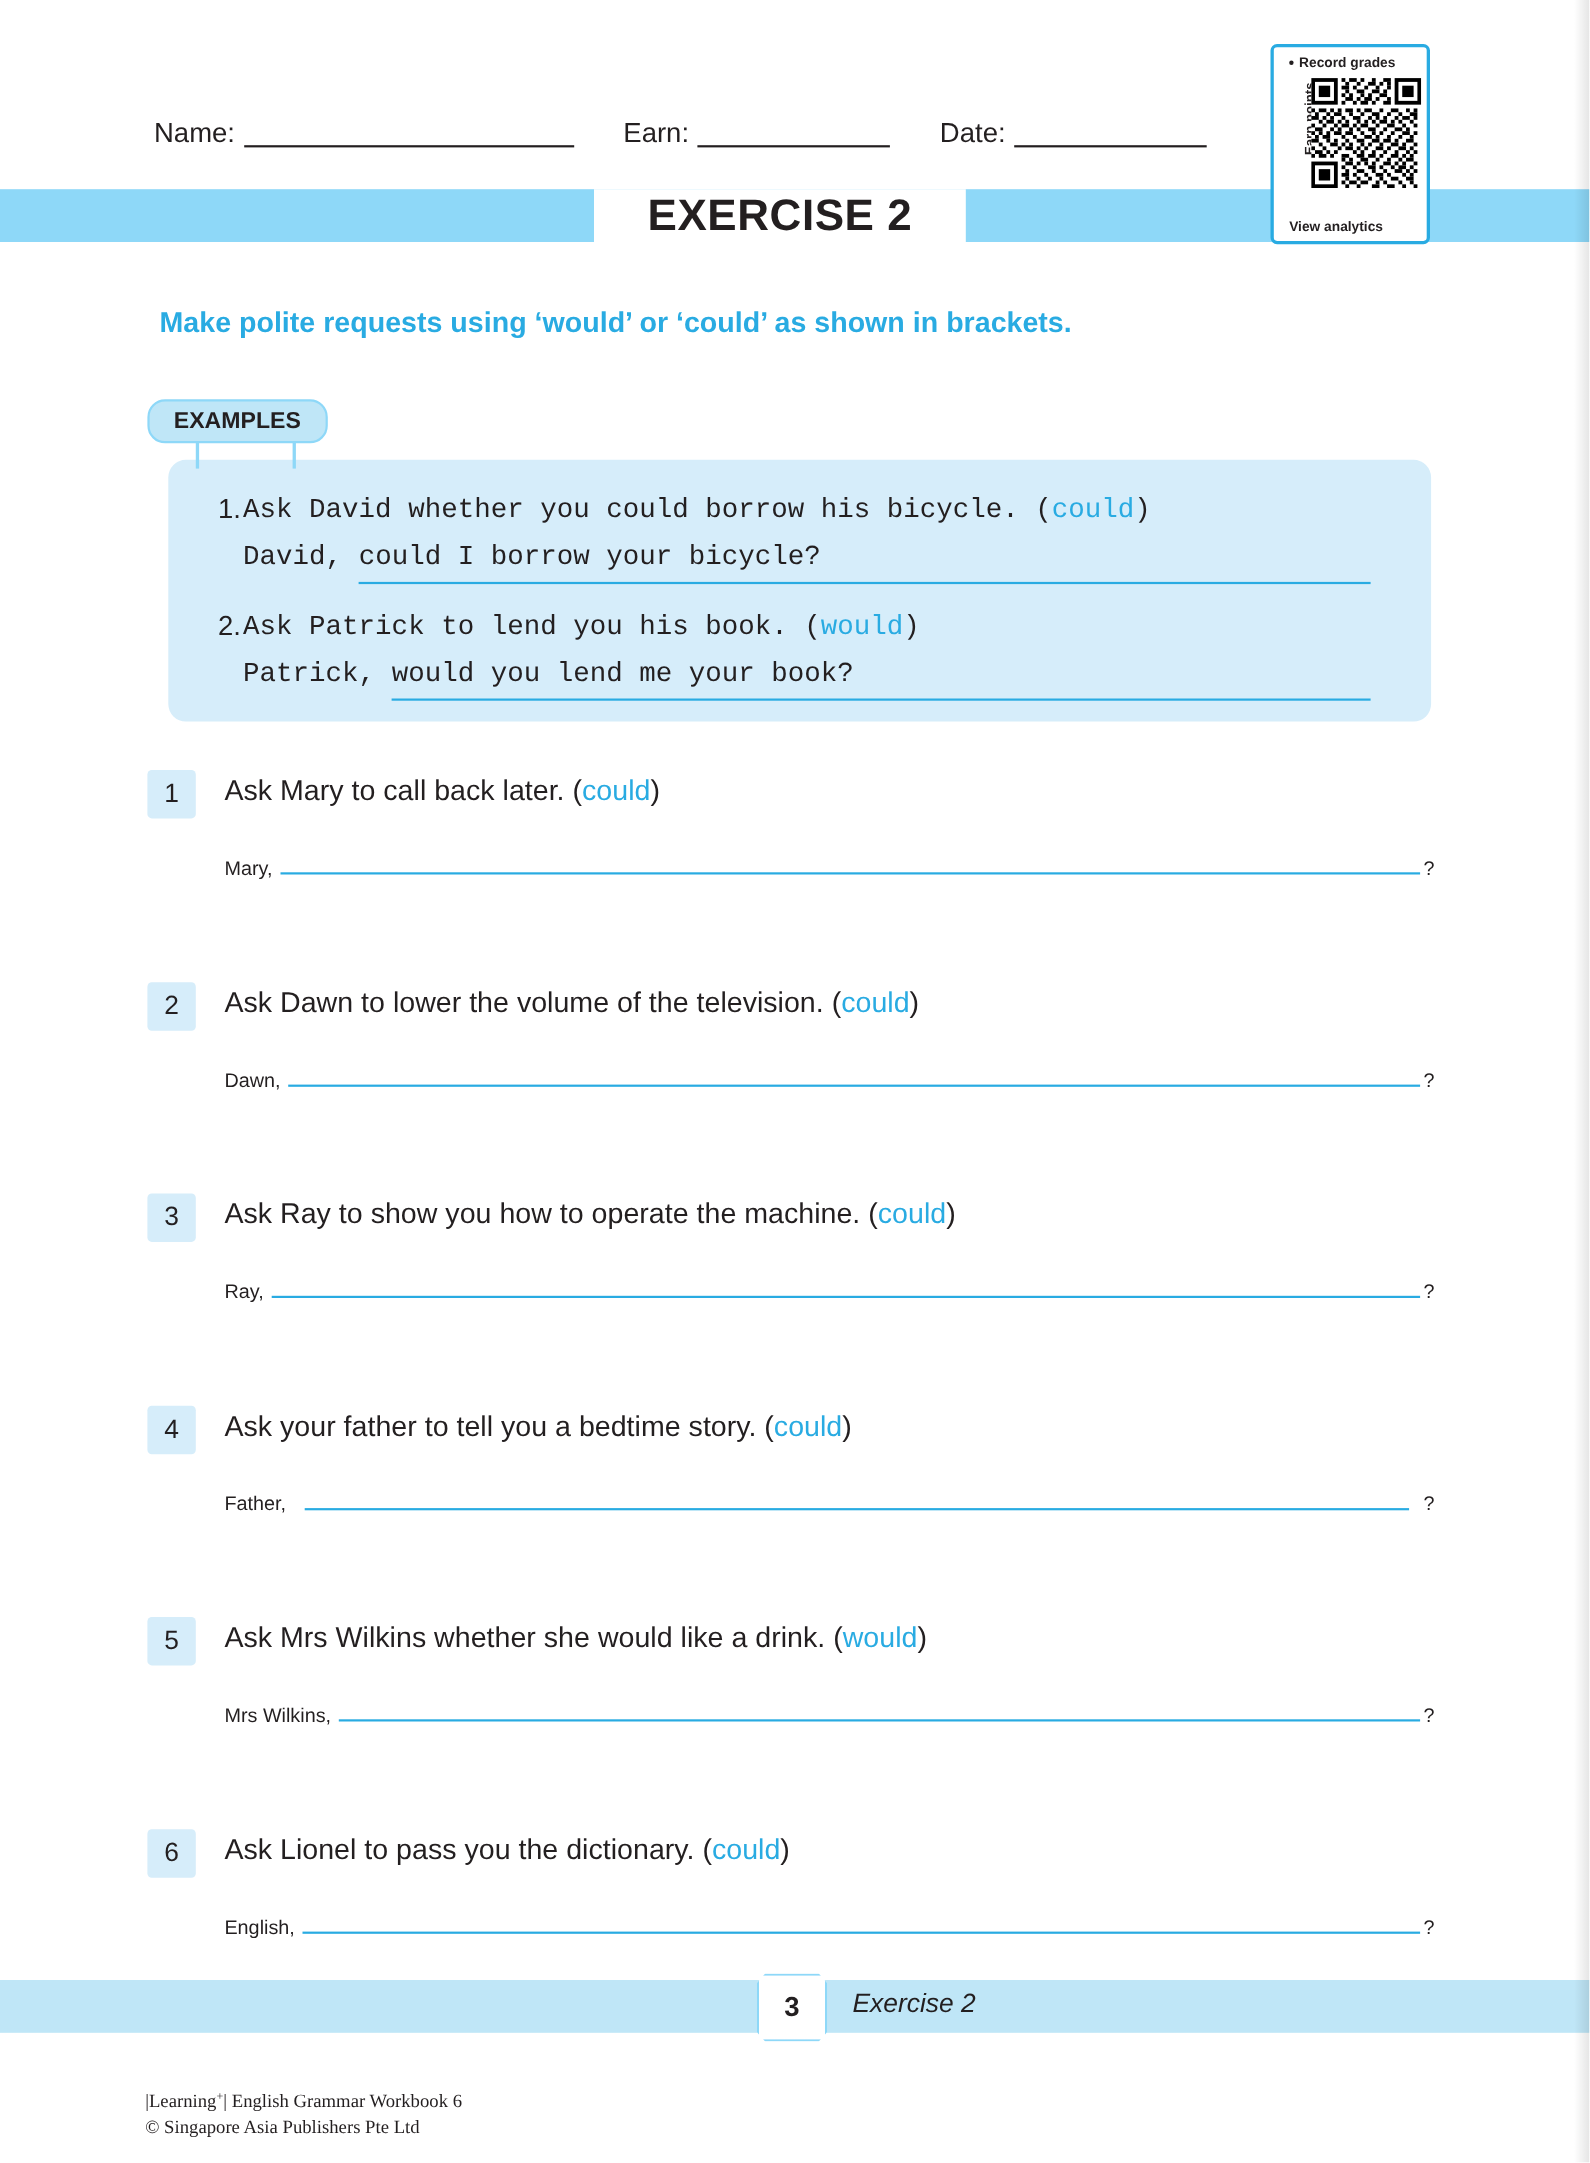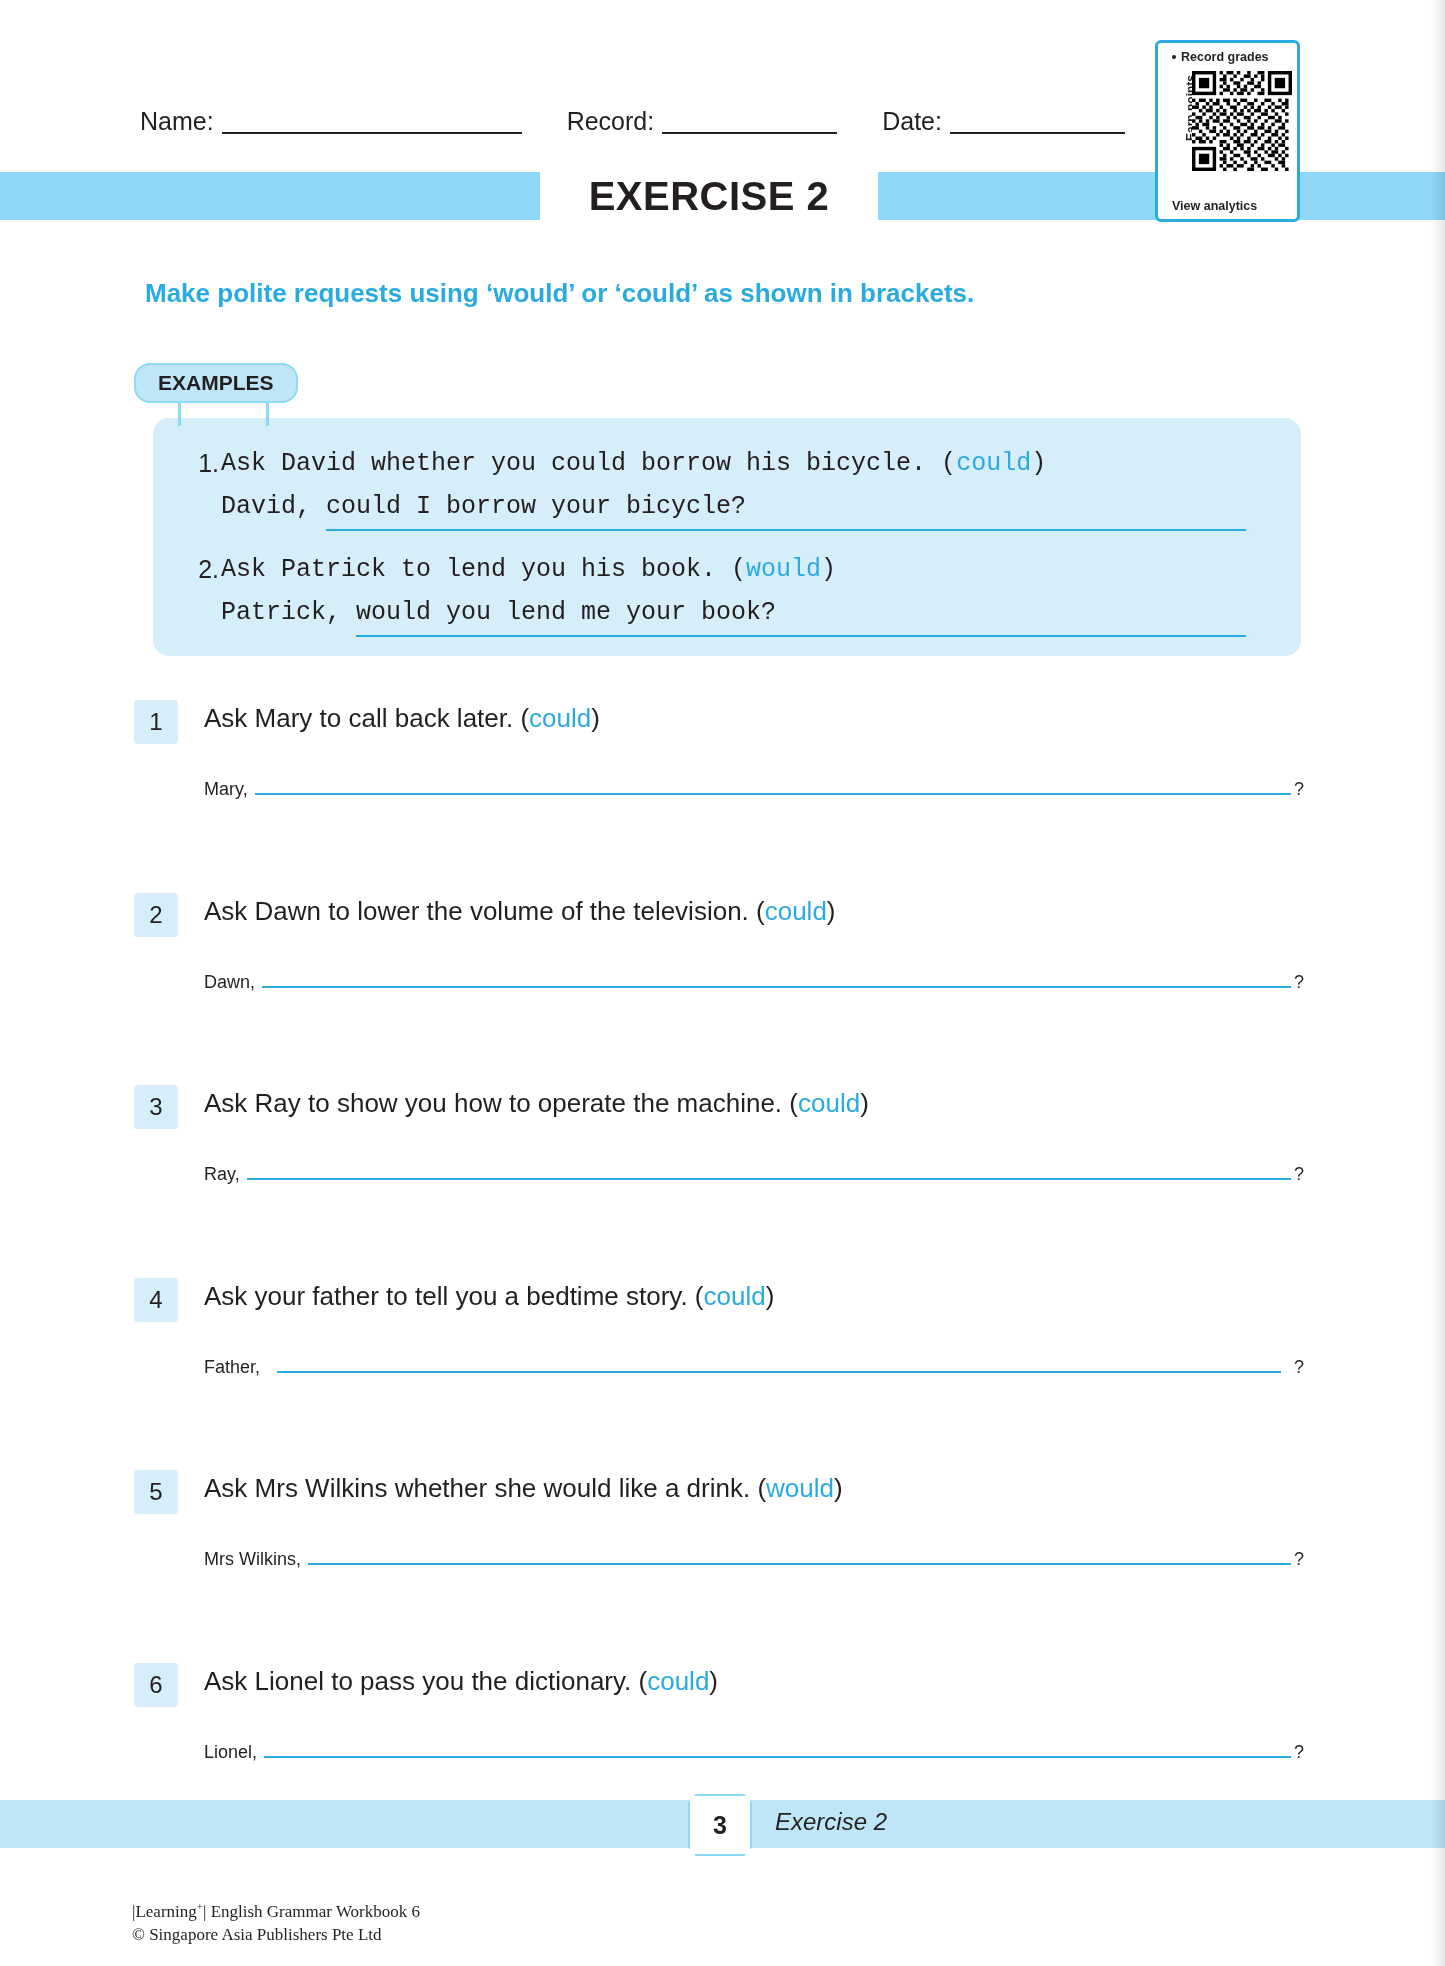--- a/index.html
+++ b/index.html
@@ -269,21 +269,21 @@
     background: linear-gradient(to left, rgba(0,0,0,0.10), rgba(0,0,0,0));
   }
 </style>
 </head>
 <body>
 
 <div class="header-row">
   <span class="hdr-label">Name:</span>
   <span class="hdr-line line-name"></span>
   <span class="gap-sm"></span>
-  <span class="hdr-label">Record:</span>
+  <span class="hdr-label">Earn:</span>
   <span class="hdr-line line-class"></span>
   <span class="gap-sm"></span>
   <span class="hdr-label">Date:</span>
   <span class="hdr-line line-date"></span>
 </div>
 
 <div class="qr-box">
   <div class="qr-bullets">
     <div class="b">
         <span class="dot"></span>
@@ -628,21 +628,21 @@
     <span class="qm">?</span>
   </div>
 </div>
 
 <div class="q" style="top:1663px;">
   <div class="q-badge" style="top:0;">6</div>
   <div class="q-text" style="top:3px;">
     <span>Ask Lionel to pass you the dictionary. (</span><span class="kw">could</span><span>)</span>
   </div>
   <div class="q-answer" style="top:75px;">
-    <span class="name">Lionel,</span>
+    <span class="name">English,</span>
     <span class="rule"></span>
     <span class="qm">?</span>
   </div>
 </div>
 
 <div class="footer-band"></div>
 <div class="page-badge">3</div>
 <div class="footer-ex">Exercise 2</div>
 <div class="colophon">
   <div>|<span>Learning</span><sup>+</sup>| <span>English Grammar Workbook 6</span></div>

